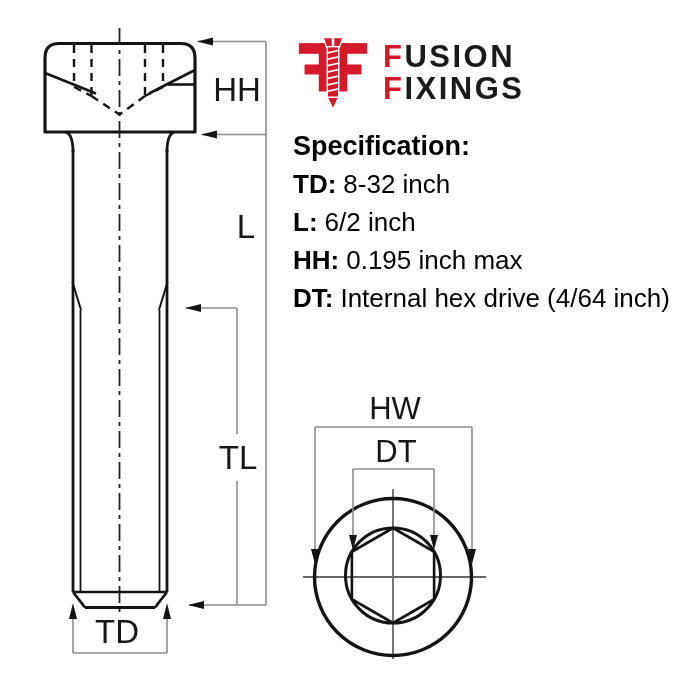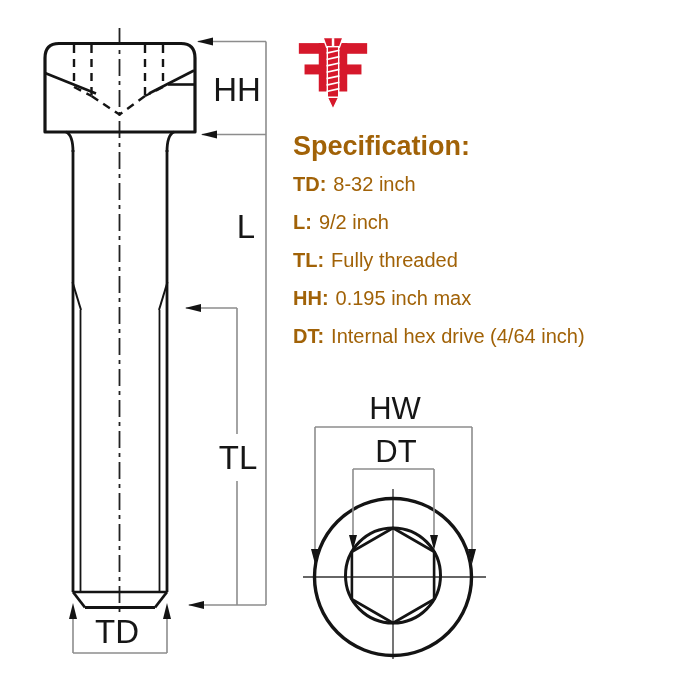--- a/index.html
+++ b/index.html
@@ -9,23 +9,23 @@
   svg text { font-family:"Liberation Sans", sans-serif; fill:#161616; }
   .dim-label { font-size:33px; }
   .dim-label-sm { font-size:31px; }
 
   .logo { position:absolute; left:297px; top:36px; display:flex; align-items:flex-start; }
   .logo-mark { width:72px; height:74px; }
   .logo-text { margin-left:14px; margin-top:5px; font-weight:bold; color:#1a1a1a; }
   .logo-line { font-size:31px; line-height:32px; letter-spacing:2.5px; white-space:nowrap; }
   .logo-line .red { color:#d6182b; }
 
-  .spec { position:absolute; left:293px; top:127px; color:#a16207; }
+  .spec { position:absolute; left:293px; top:127px; color:#000000; }
   .spec-heading { font-weight:bold; font-size:27px; line-height:38px; }
-  .spec-row { font-size:20px; line-height:38px; white-space:nowrap; }
+  .spec-row { font-size:26px; line-height:38px; white-space:nowrap; }
   .spec-label { font-weight:bold; margin-right:7px; }
 
   .side-view { position:absolute; left:0; top:0; }
   .end-view  { position:absolute; left:295px; top:388px; }
 </style>
 </head>
 <body>
 
 <div class="canvas">
 
@@ -108,27 +108,30 @@
         <rect x="58" y="10" width="12" height="68"></rect>
       </g>
       <g>
         <polygon points="36,2 64,2 59,16 41,16" fill="#d6182b" stroke="#fff" stroke-width="2"></polygon>
         <rect x="42" y="15" width="16" height="72" fill="#d6182b" stroke="#fff" stroke-width="2"></rect>
         <polygon points="42,86 58,86 50,103" fill="#d6182b" stroke="#fff" stroke-width="2"></polygon>
         <rect x="48.3" y="3" width="3.5" height="11" fill="#fff"></rect>
         <path d="M41,24 L59,20 M41,33 L59,29 M41,42 L59,38 M41,51 L59,47 M41,60 L59,56 M41,69 L59,65 M41,78 L59,74" stroke="#fff" stroke-width="2.4" fill="none"></path>
       </g>
     </svg>
+    <div class="logo-text">
+      <div class="logo-line"><span class="red">F</span><span>USION</span></div>
+      <div class="logo-line"><span class="red">F</span><span>IXINGS</span></div>
+    </div>
   </div>
 
   <div class="spec">
     <div class="spec-heading">Specification:</div>
     <div class="spec-row"><span class="spec-label">TD:</span><span>8-32 inch</span></div>
-    <div class="spec-row"><span class="spec-label">L:</span><span>9/2 inch</span></div>
-    <div class="spec-row"><span class="spec-label">TL:</span><span>Fully threaded</span></div>
+    <div class="spec-row"><span class="spec-label">L:</span><span>6/2 inch</span></div>
     <div class="spec-row"><span class="spec-label">HH:</span><span>0.195 inch max</span></div>
     <div class="spec-row"><span class="spec-label">DT:</span><span>Internal hex drive (4/64 inch)</span></div>
   </div>
 
   <svg class="end-view" width="200" height="285" viewBox="295 388 200 285">
 
     <g stroke="#666" stroke-width="1.8" fill="none">
       <path d="M303,577 H486"></path>
       <path d="M393,489 V659"></path>
     </g>

